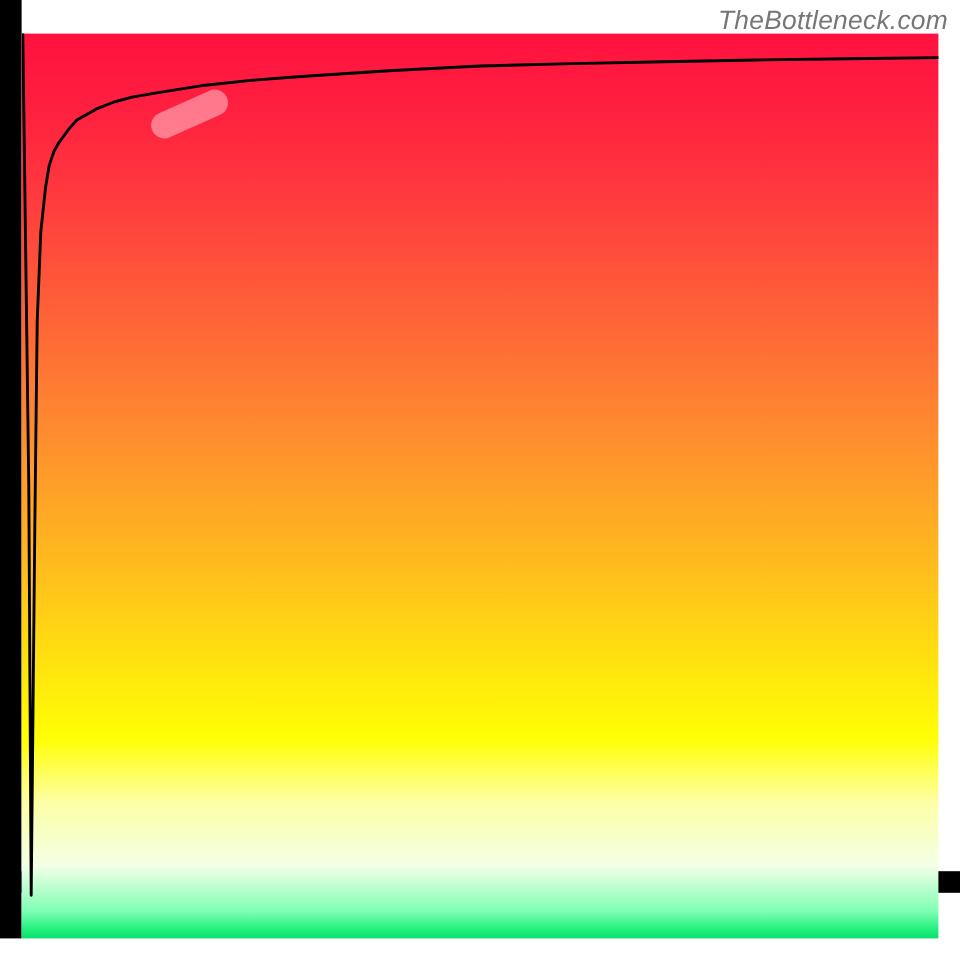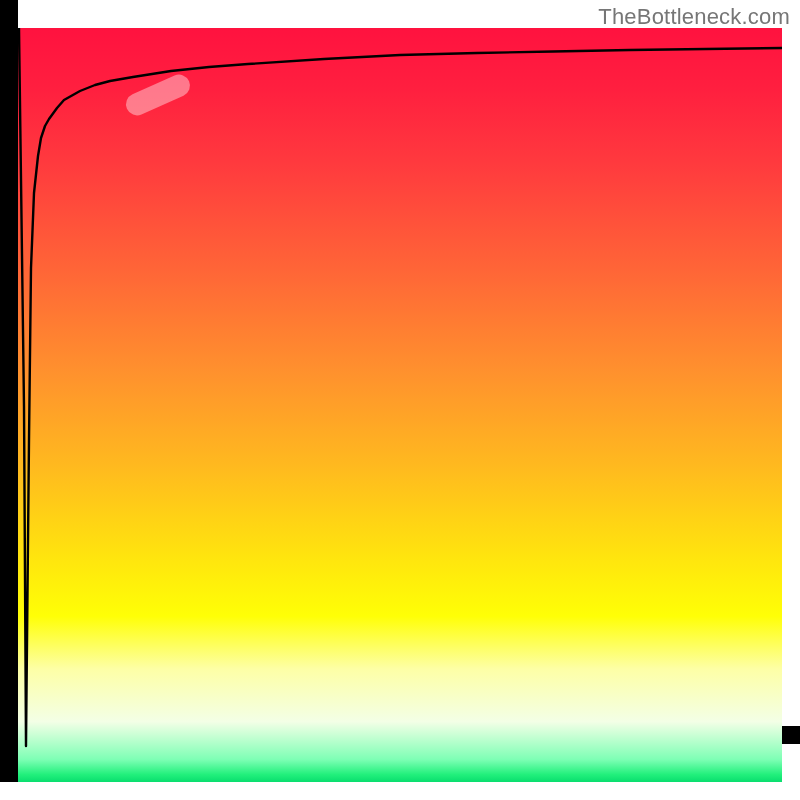--- a/index.html
+++ b/index.html
@@ -7,20 +7,21 @@
     padding: 0;
     width: 800px;
     height: 800px;
     background: #ffffff;
     font-family: Arial, Helvetica, sans-serif;
   }
   .canvas {
     position: relative;
     width: 800px;
     height: 744px;
+    font-style: italic;
   }
   .watermark {
     position: absolute;
     top: 4px;
     right: 10px;
     font-size: 22px;
     font-weight: 400;
     color: #767676;
     letter-spacing: 0.2px;
   }

